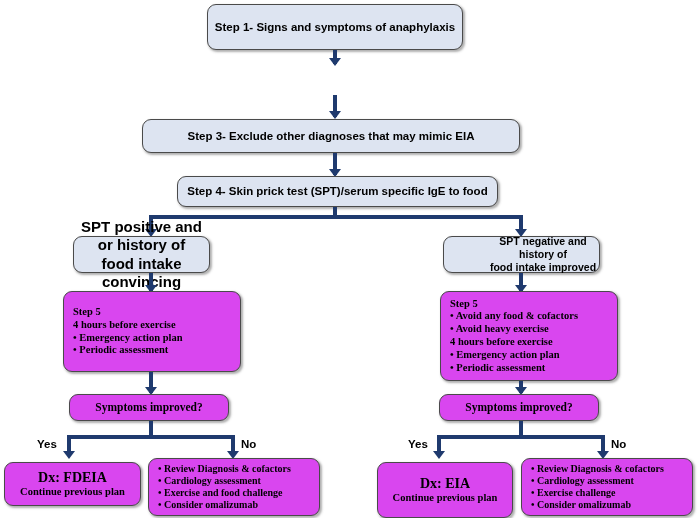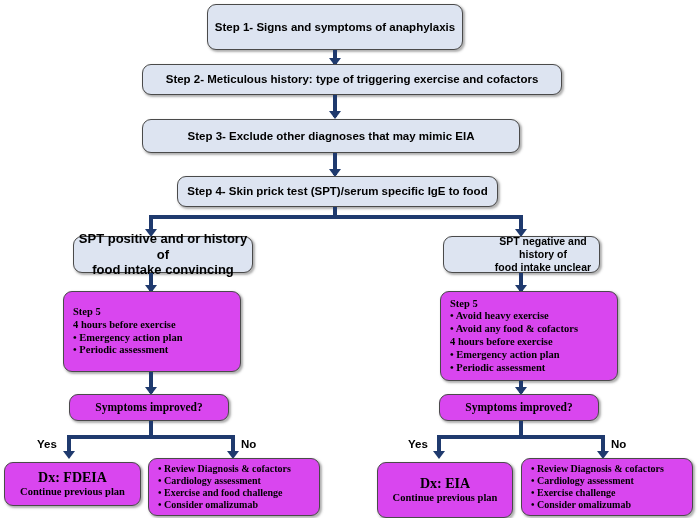--- a/index.html
+++ b/index.html
@@ -59,44 +59,41 @@
 <body>
 
 <div id="canvas">
 
   <div class="node blue center" style="left:207px;top:4px;width:256px;height:46px;font-size:11.5px;">
     <span class="ln">Step 1- Signs and symptoms of anaphylaxis</span>
   </div>
   <div class="conn vline" style="left:333px;top:50px;width:4px;height:14px;"></div>
   <div class="arrow" style="left:329px;top:58px;"></div>
 
-  <div class="node blue center" style="left:142px;top:64px;width:420px;height:31px;font-size:11.5px;">
-    <span class="ln">Step 2- Meticulous history: type of triggering exercise and cofactors</span>
-  </div>
   <div class="conn vline" style="left:333px;top:95px;width:4px;height:22px;"></div>
   <div class="arrow" style="left:329px;top:111px;"></div>
 
   <div class="node blue center" style="left:142px;top:119px;width:378px;height:34px;font-size:11.5px;">
     <span class="ln">Step 3- Exclude other diagnoses that may mimic EIA</span>
   </div>
   <div class="conn vline" style="left:333px;top:153px;width:4px;height:22px;"></div>
   <div class="arrow" style="left:329px;top:169px;"></div>
 
   <div class="node blue center" style="left:177px;top:176px;width:321px;height:31px;font-size:11.5px;">
     <span class="ln">Step 4- Skin prick test (SPT)/serum specific IgE to food</span>
   </div>
 
   <div class="conn vline" style="left:333px;top:207px;width:4px;height:11px;"></div>
   <div class="conn hline" style="left:149px;top:215px;width:374px;height:4px;"></div>
   <div class="conn vline" style="left:149px;top:215px;width:4px;height:18px;"></div>
   <div class="arrow" style="left:145px;top:229px;"></div>
   <div class="conn vline" style="left:519px;top:215px;width:4px;height:18px;"></div>
   <div class="arrow" style="left:515px;top:229px;"></div>
 
-  <div class="node blue center" style="left:73px;top:236px;width:180px;height:37px;font-size:13px;justify-content:center;">
+  <div class="node blue center" style="left:73px;top:236px;width:137px;height:37px;font-size:15px;justify-content:center;">
     <span class="ln">SPT positive and or history of</span>
     <span class="ln">food intake convincing</span>
   </div>
   <div class="conn vline" style="left:149px;top:273px;width:4px;height:18px;"></div>
   <div class="arrow" style="left:145px;top:285px;"></div>
 
   <div class="node peach left" style="left:63px;top:291px;width:178px;height:81px;font-size:10.5px;">
     <span class="ln">Step 5</span>
     <span class="ln">4 hours before exercise</span>
     <span class="ln">• Emergency action plan</span>
@@ -125,29 +122,29 @@
 
   <div class="node peach left" style="left:148px;top:458px;width:172px;height:58px;font-size:10px;">
     <span class="ln bullet-line">• Review Diagnosis &amp; cofactors</span>
     <span class="ln bullet-line">• Cardiology assessment</span>
     <span class="ln bullet-line">• Exercise and food challenge</span>
     <span class="ln bullet-line">• Consider omalizumab</span>
   </div>
 
   <div class="node blue center" style="left:443px;top:236px;width:157px;height:37px;font-size:10.5px;padding-left:43px;">
     <span class="ln">SPT negative and history of</span>
-    <span class="ln">food intake unclear</span>
+    <span class="ln">food intake improved</span>
   </div>
   <div class="conn vline" style="left:519px;top:273px;width:4px;height:18px;"></div>
   <div class="arrow" style="left:515px;top:285px;"></div>
 
   <div class="node peach left" style="left:440px;top:291px;width:178px;height:90px;font-size:10.5px;">
     <span class="ln">Step 5</span>
+    <span class="ln bullet-line">• Avoid any food &amp; cofactors</span>
     <span class="ln bullet-line">• Avoid heavy exercise</span>
-    <span class="ln bullet-line">• Avoid any food &amp; cofactors</span>
     <span class="ln">4 hours before exercise</span>
     <span class="ln">• Emergency action plan</span>
     <span class="ln">• Periodic assessment</span>
   </div>
   <div class="conn vline" style="left:519px;top:381px;width:4px;height:12px;"></div>
   <div class="arrow" style="left:515px;top:387px;"></div>
 
   <div class="node peach center" style="left:439px;top:394px;width:160px;height:27px;font-size:11.5px;">
     <span class="ln">Symptoms improved?</span>
   </div>

